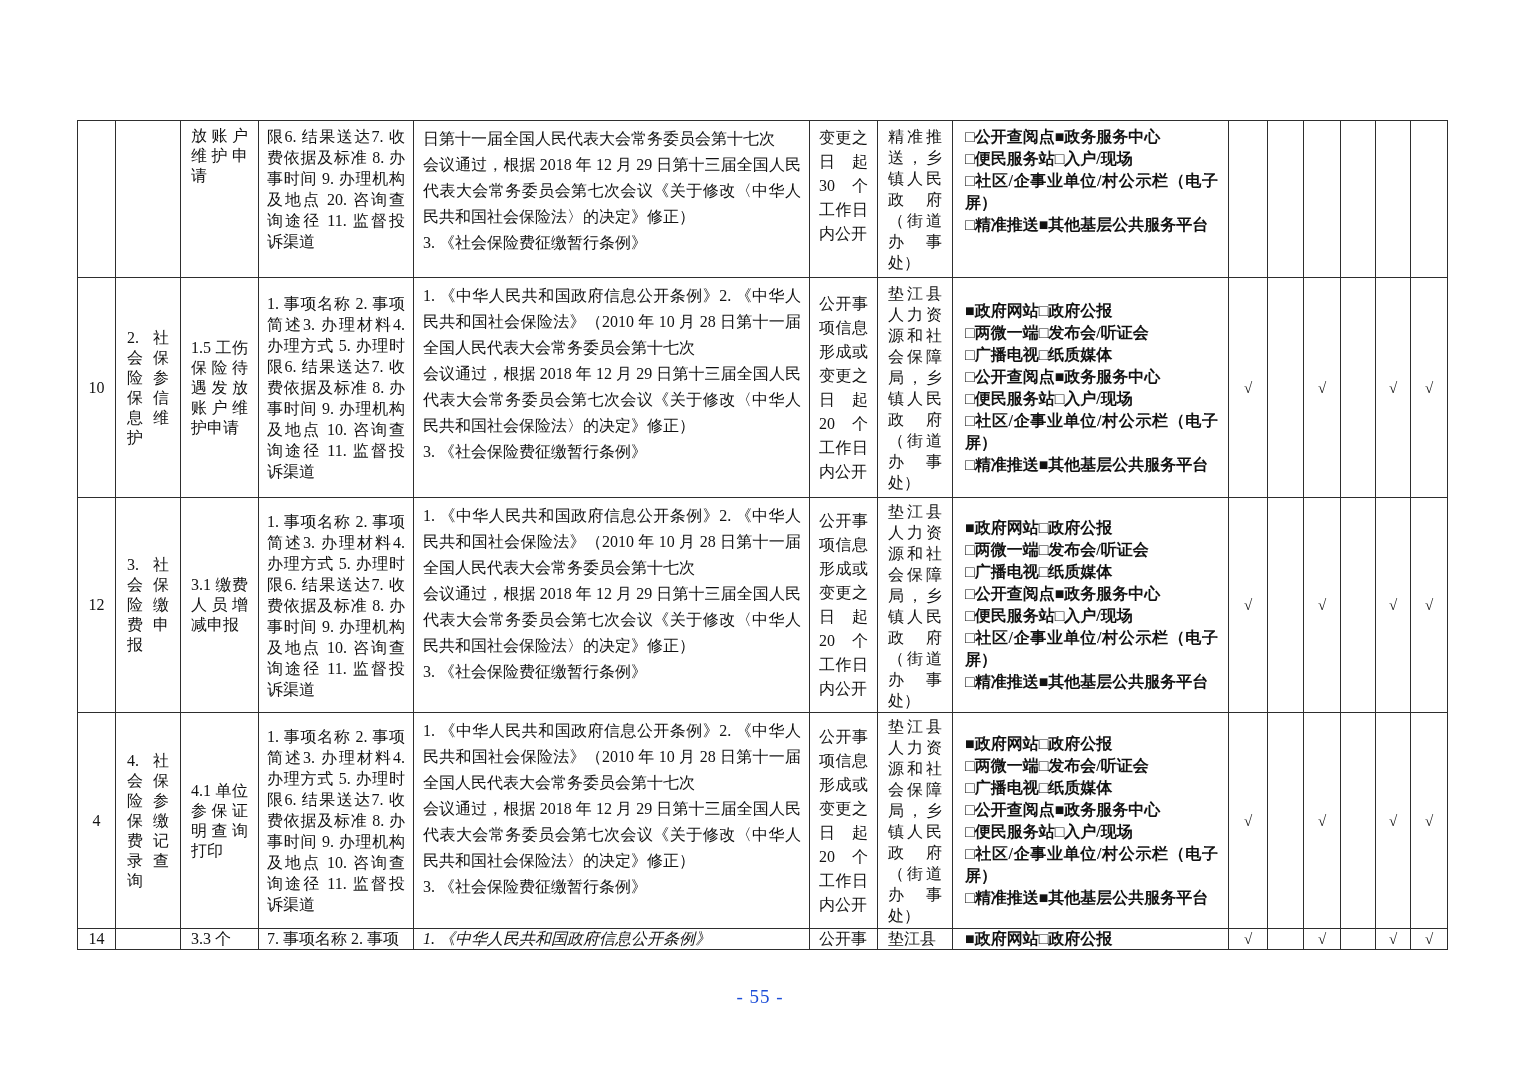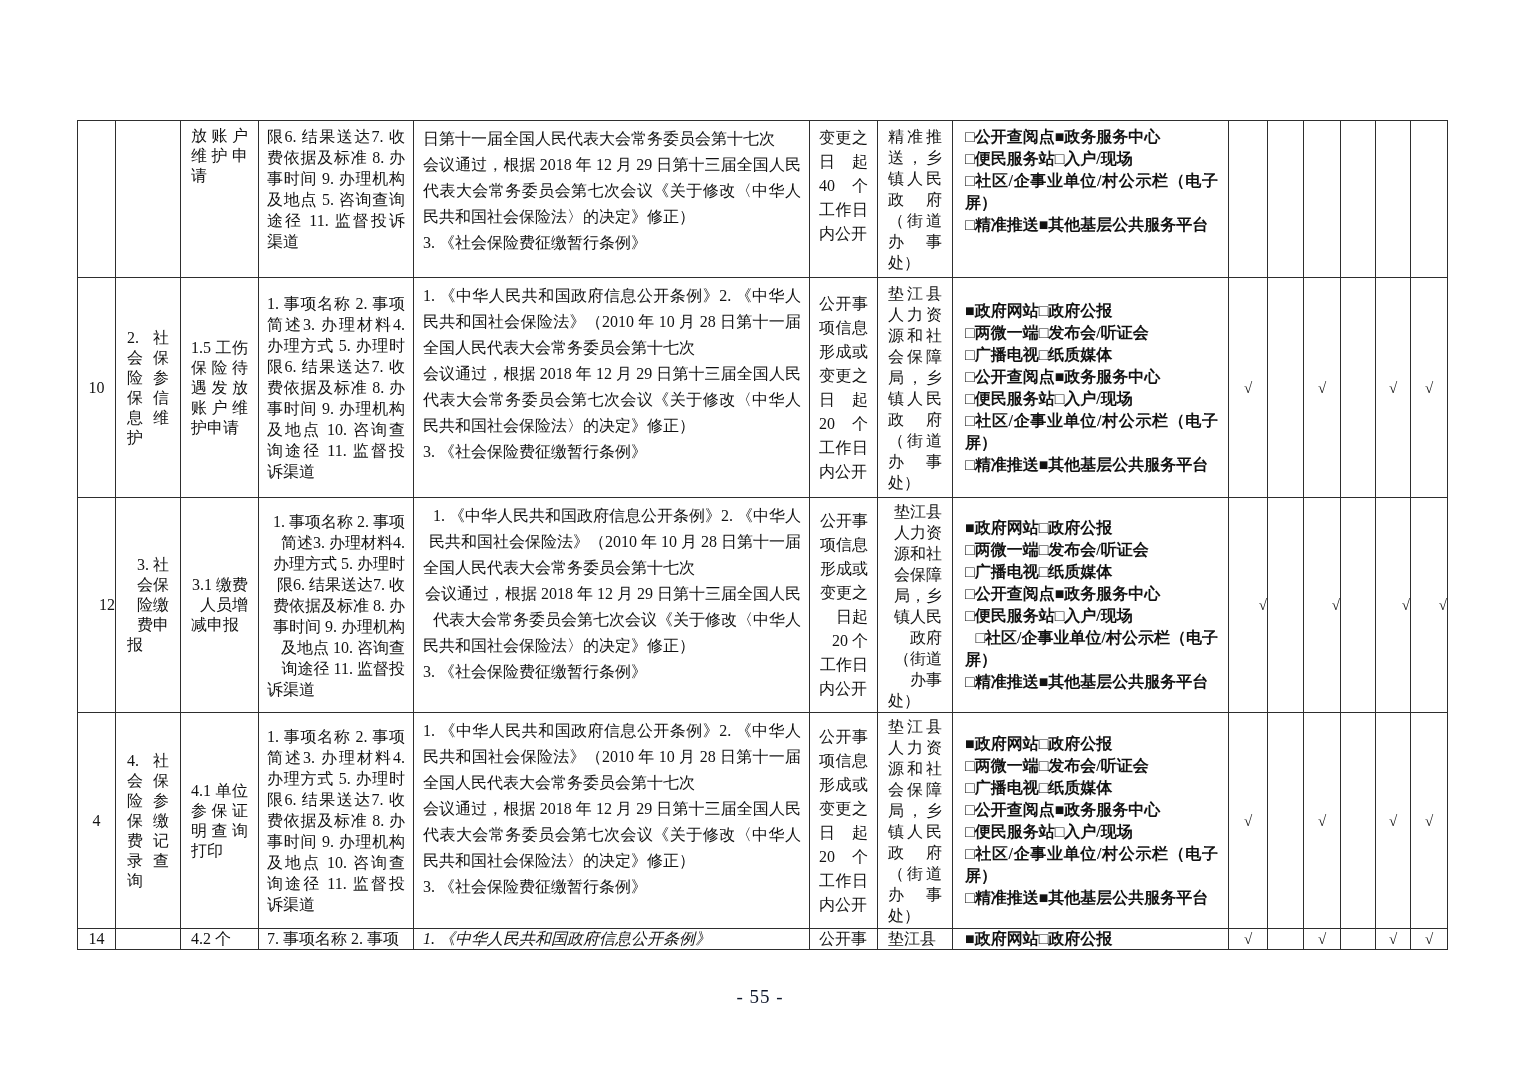--- a/index.html
+++ b/index.html
@@ -29,39 +29,39 @@
   }
   .cw { overflow:hidden; }
   
   tr.r0 { height:157px; } tr.r0 td { vertical-align:top; }
   tr.r1 { height:220px; }
   tr.r2 { height:215px; }
   tr.r3 { height:216px; }
   tr.r4 { height:20px; }
   tr.r0 .cw { max-height:152px; padding-top:5px; }
   tr.r1 .cw { max-height:214px; }
-  tr.r2 .cw { max-height:209px;text-align:right; }
+  tr.r2 .cw { max-height:209px; }
   tr.r3 .cw { max-height:210px; }
   tr.r4 .cw { max-height:20px; line-height:20px !important; white-space:nowrap; }
   
   .c-no .cw       { text-align:center; line-height:20px; }
   .c-cat .cw      { padding-left:11px; padding-right:11px; text-align:justify; text-align-last:left; line-height:20px; }
   .c-item .cw     { padding-left:10px; padding-right:10px; text-align:justify; text-align-last:left; line-height:20px; }
   .c-content .cw  { padding-left:8px;  padding-right:8px;  text-align:justify; text-align-last:left; line-height:21px; }
   .c-basis        { vertical-align:top; }
   .c-basis .cw    { padding:5px 8px 0 9px; text-align:justify; text-align-last:left; line-height:26px; }
   .c-time .cw     { padding-left:9px;  padding-right:9px;  text-align:justify; text-align-last:left; line-height:24px; }
   .c-subject .cw  { padding-left:10px; padding-right:10px; text-align:justify; text-align-last:left; line-height:21px; }
   .c-channels .cw { padding-left:12px; padding-right:10px; text-align:justify; text-align-last:left; line-height:22px;font-weight:bold; }
   .c-check .cw    { text-align:center; font-size:15px; line-height:18px; }
   tr.r4 .c-basis .cw { padding-top:0;font-style:italic; }
   .footer {
     position:absolute; left:0; top:986px; width:100%;
     text-align:center; font-size:19px; letter-spacing:1px;
-    color:#0f172a;
+    color:#1d4ed8;
   }
 </style>
 </head>
 <body>
 
 <div class="page">
 
   <table class="disclosure">
     <colgroup>
       <col style="width:38px">
@@ -85,31 +85,31 @@
         <td class="c-no">
             <div class="cw"></div>
           </td>
         <td class="c-cat">
             <div class="cw"></div>
           </td>
         <td class="c-item">
             <div class="cw">放账户维护申请</div>
           </td>
         <td class="c-content">
-            <div class="cw">限6. 结果送达7. 收费依据及标准 8. 办事时间 9. 办理机构及地点 5. 咨询查询途径 11. 监督投诉渠道</div>
+            <div class="cw">限6. 结果送达7. 收费依据及标准 8. 办事时间 9. 办理机构及地点 20. 咨询查询途径 11. 监督投诉渠道</div>
           </td>
         <td class="c-basis">
             <div class="cw">
               <div class="li">日第十一届全国人民代表大会常务委员会第十七次</div>
               <div class="li">会议通过，根据 2018 年 12 月 29 日第十三届全国人民代表大会常务委员会第七次会议《关于修改〈中华人民共和国社会保险法〉的决定》修正）</div>
               <div class="li">3. 《社会保险费征缴暂行条例》</div>
             </div>
           </td>
         <td class="c-time">
-            <div class="cw">变更之日起 40 个工作日内公开</div>
+            <div class="cw">变更之日起 30 个工作日内公开</div>
           </td>
         <td class="c-subject">
             <div class="cw">精准推送，乡镇人民政府（街道办事处）</div>
           </td>
         <td class="c-channels">
             <div class="cw">
               <div class="li">□公开查阅点■政务服务中心</div>
               <div class="li">□便民服务站□入户/现场</div>
               <div class="li">□社区/企事业单位/村公示栏（电子屏）</div>
               <div class="li">□精准推送■其他基层公共服务平台</div>
@@ -307,21 +307,21 @@
       </tr>
 
       <tr class="r4">
         <td class="c-no">
             <div class="cw">14</div>
           </td>
         <td class="c-cat">
             <div class="cw"></div>
           </td>
         <td class="c-item">
-            <div class="cw">4.2 个</div>
+            <div class="cw">3.3 个</div>
           </td>
         <td class="c-content">
             <div class="cw">7. 事项名称 2. 事项</div>
           </td>
         <td class="c-basis">
             <div class="cw">
               <div class="li">1. 《中华人民共和国政府信息公开条例》</div>
             </div>
           </td>
         <td class="c-time">

